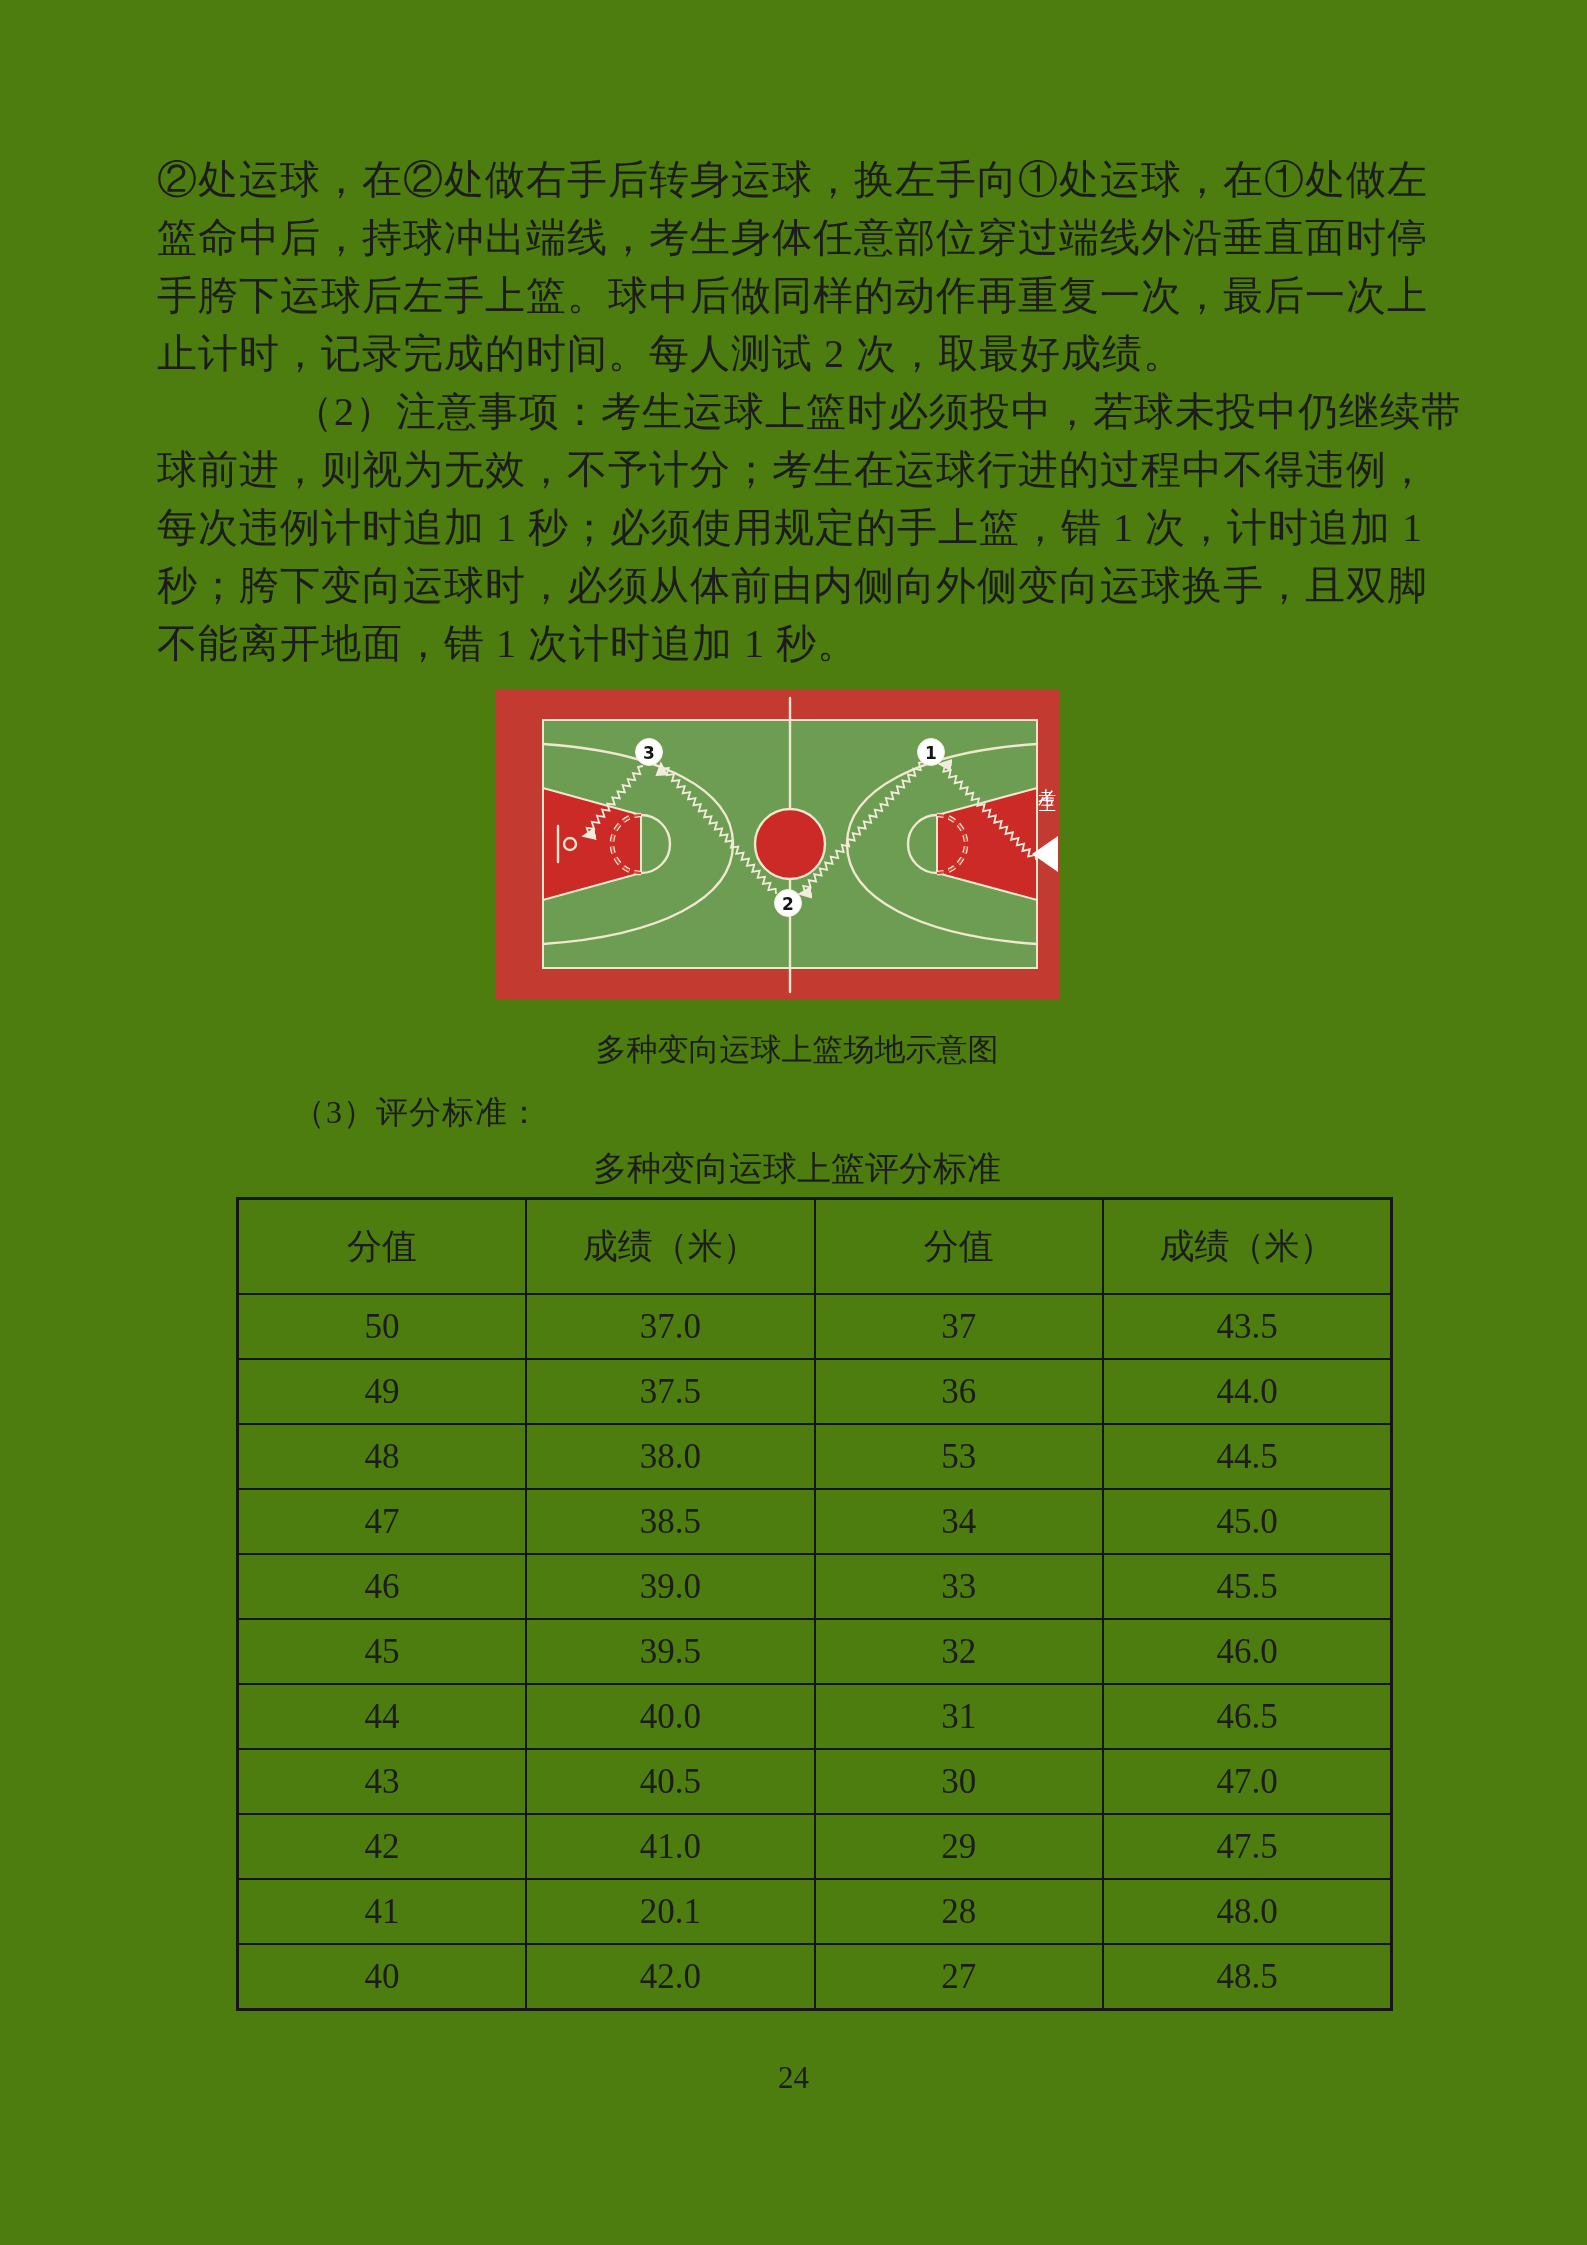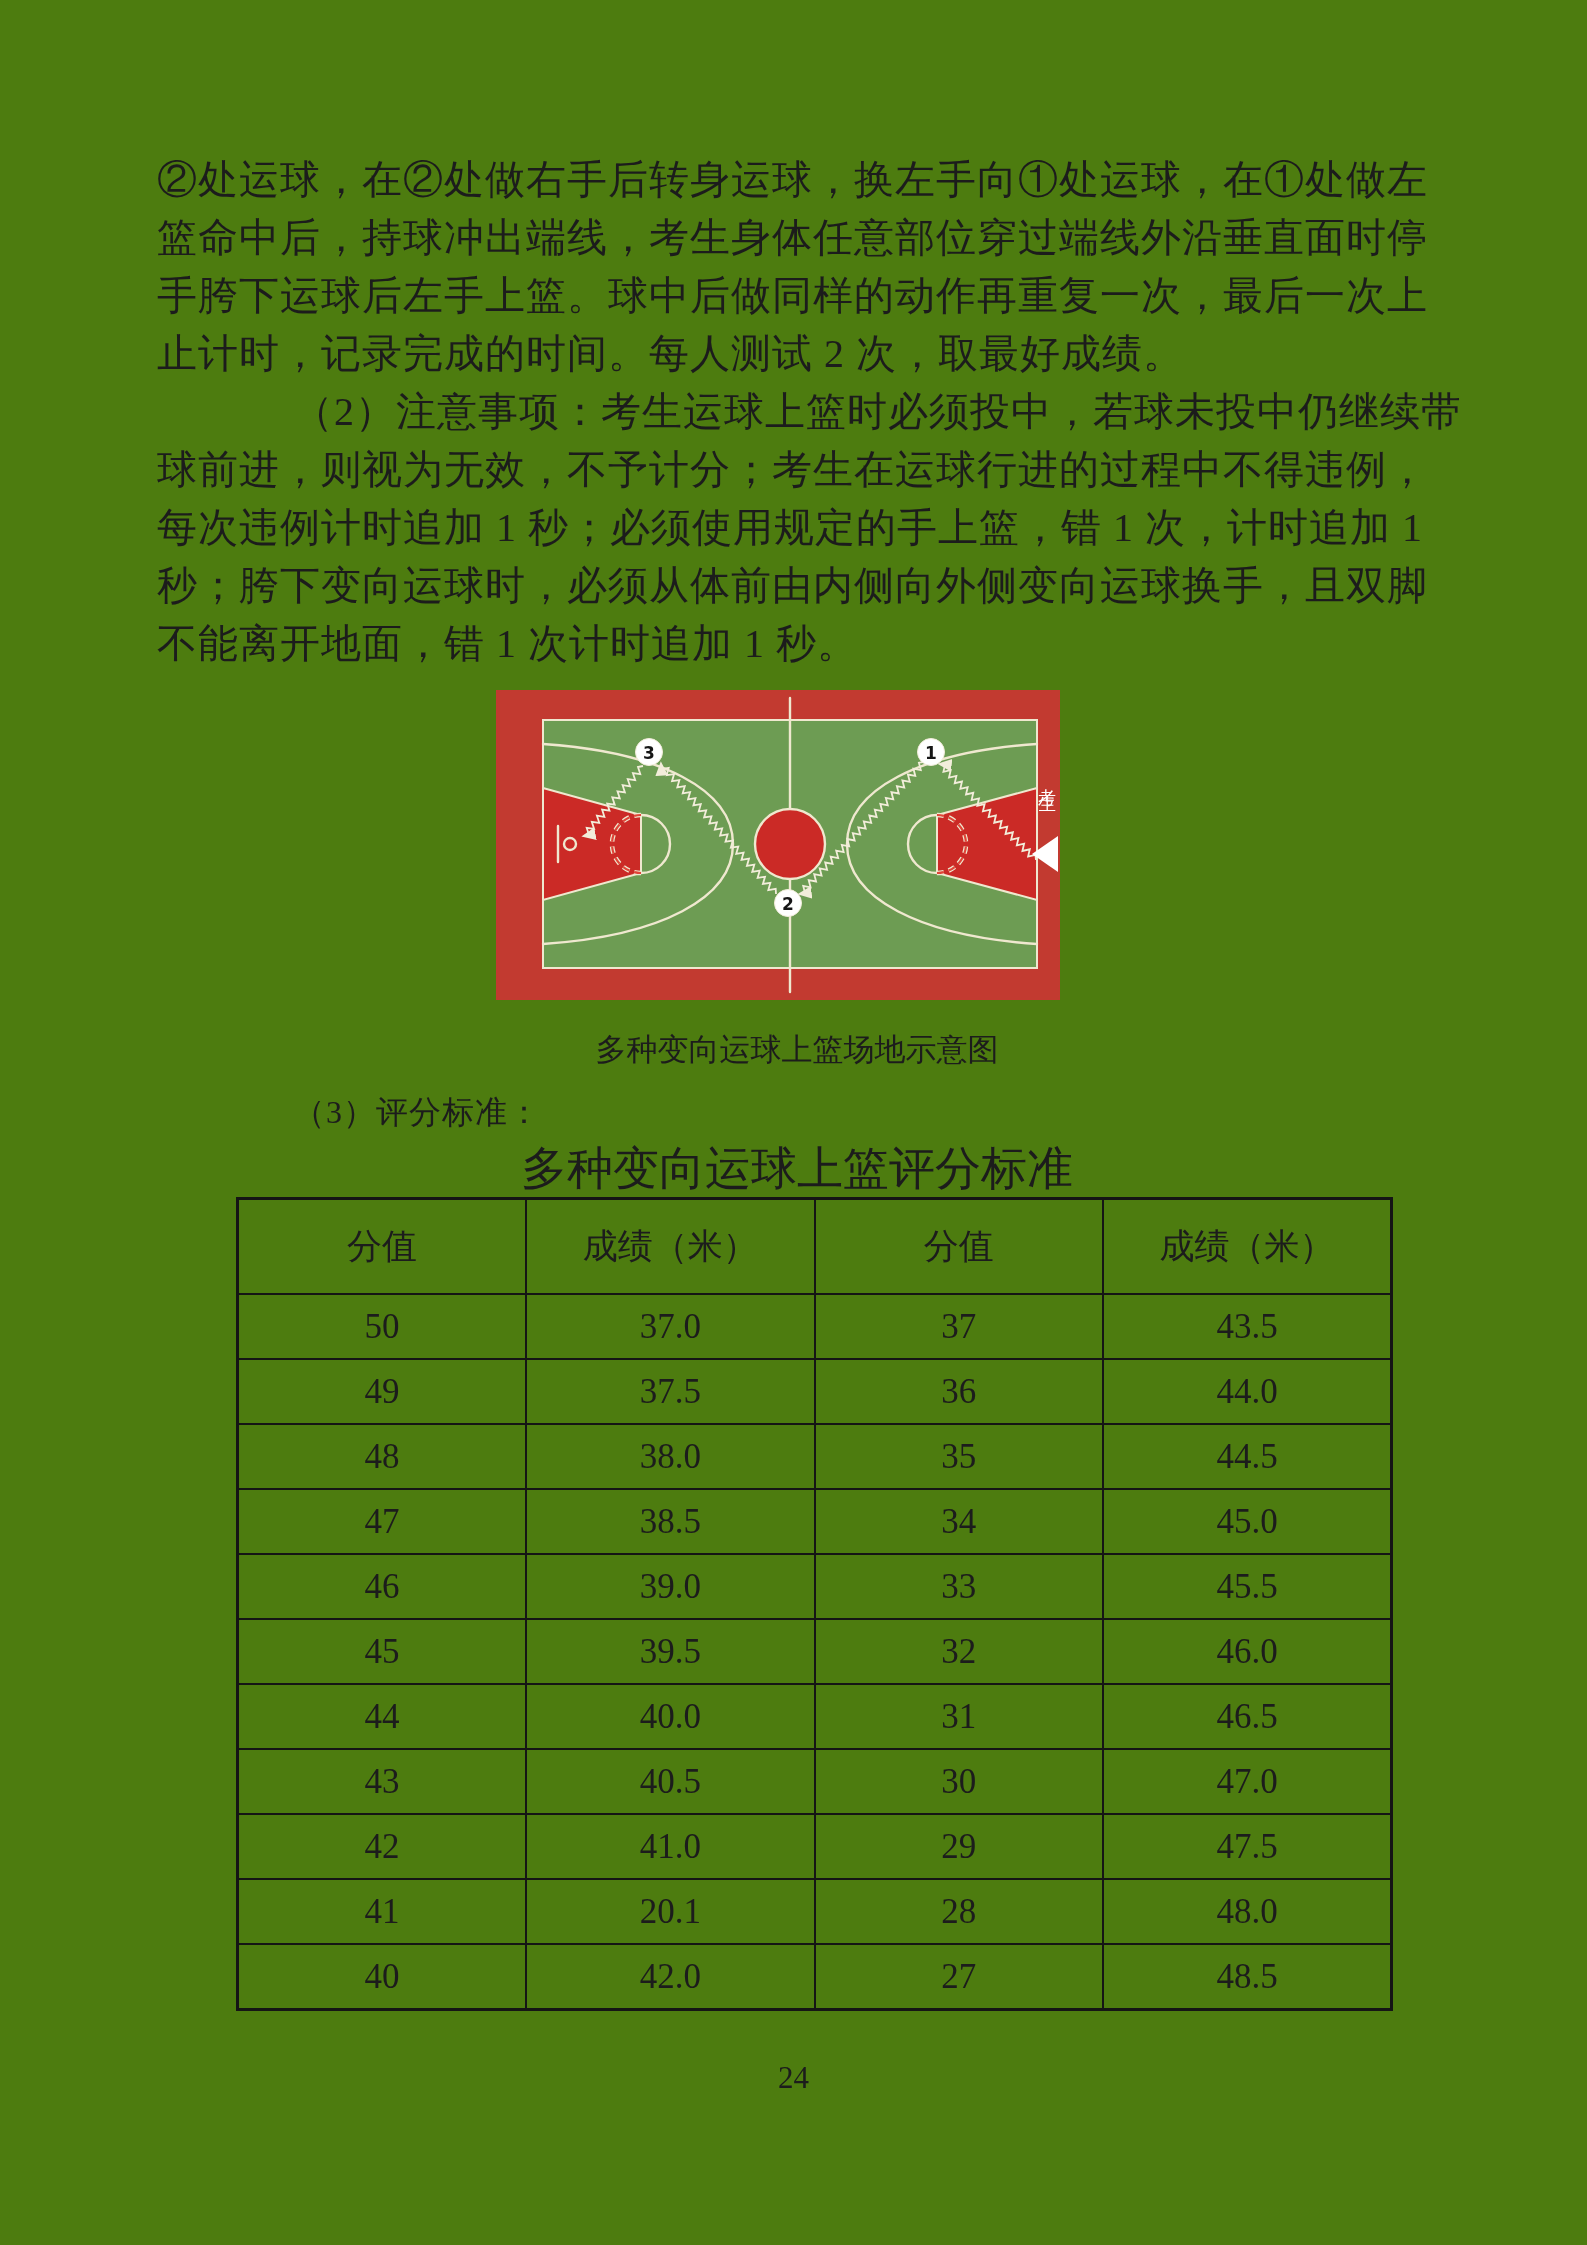--- a/index.html
+++ b/index.html
@@ -35,21 +35,21 @@
     position:absolute; left:541px; top:84px; width:22px; color:#ffffff;
     writing-mode:vertical-rl; font-size:18px; letter-spacing:6px;
     font-family:"Liberation Serif","DejaVu Serif",serif;
   }
   
   .caption{position:absolute; left:157px; top:1026px; width:1280px; text-align:center;
     font-size:31px; line-height:48px; color:#1c1c1c;}
   .heading{position:absolute; left:157px; top:1083px; width:1280px;
     font-size:32px; line-height:58px; letter-spacing:1px; text-indent:136px; color:#1c1c1c;}
   .tabletitle{position:absolute; left:157px; top:1144px; width:1280px; text-align:center;
-    font-size:46px; line-height:50px; color:#1c1c1c;}
+    font-size:34px; line-height:50px; color:#1c1c1c;}
   
   table.score{
     position:absolute; left:236px; top:1197px; width:1157px;
     border-collapse:collapse; table-layout:fixed;
     font-size:35px; color:#1c1c1c;
   }
   table.score td, table.score th{
     border:2px solid #151515; text-align:center; vertical-align:middle;
     font-weight:normal; padding:0;
   }
@@ -155,21 +155,21 @@
         </tr>
         <tr>
           <td>49</td>
           <td>37.5</td>
           <td>36</td>
           <td>44.0</td>
         </tr>
         <tr>
           <td>48</td>
           <td>38.0</td>
-          <td>35</td>
+          <td>53</td>
           <td>44.5</td>
         </tr>
         <tr>
           <td>47</td>
           <td>38.5</td>
           <td>34</td>
           <td>45.0</td>
         </tr>
         <tr>
           <td>46</td>

